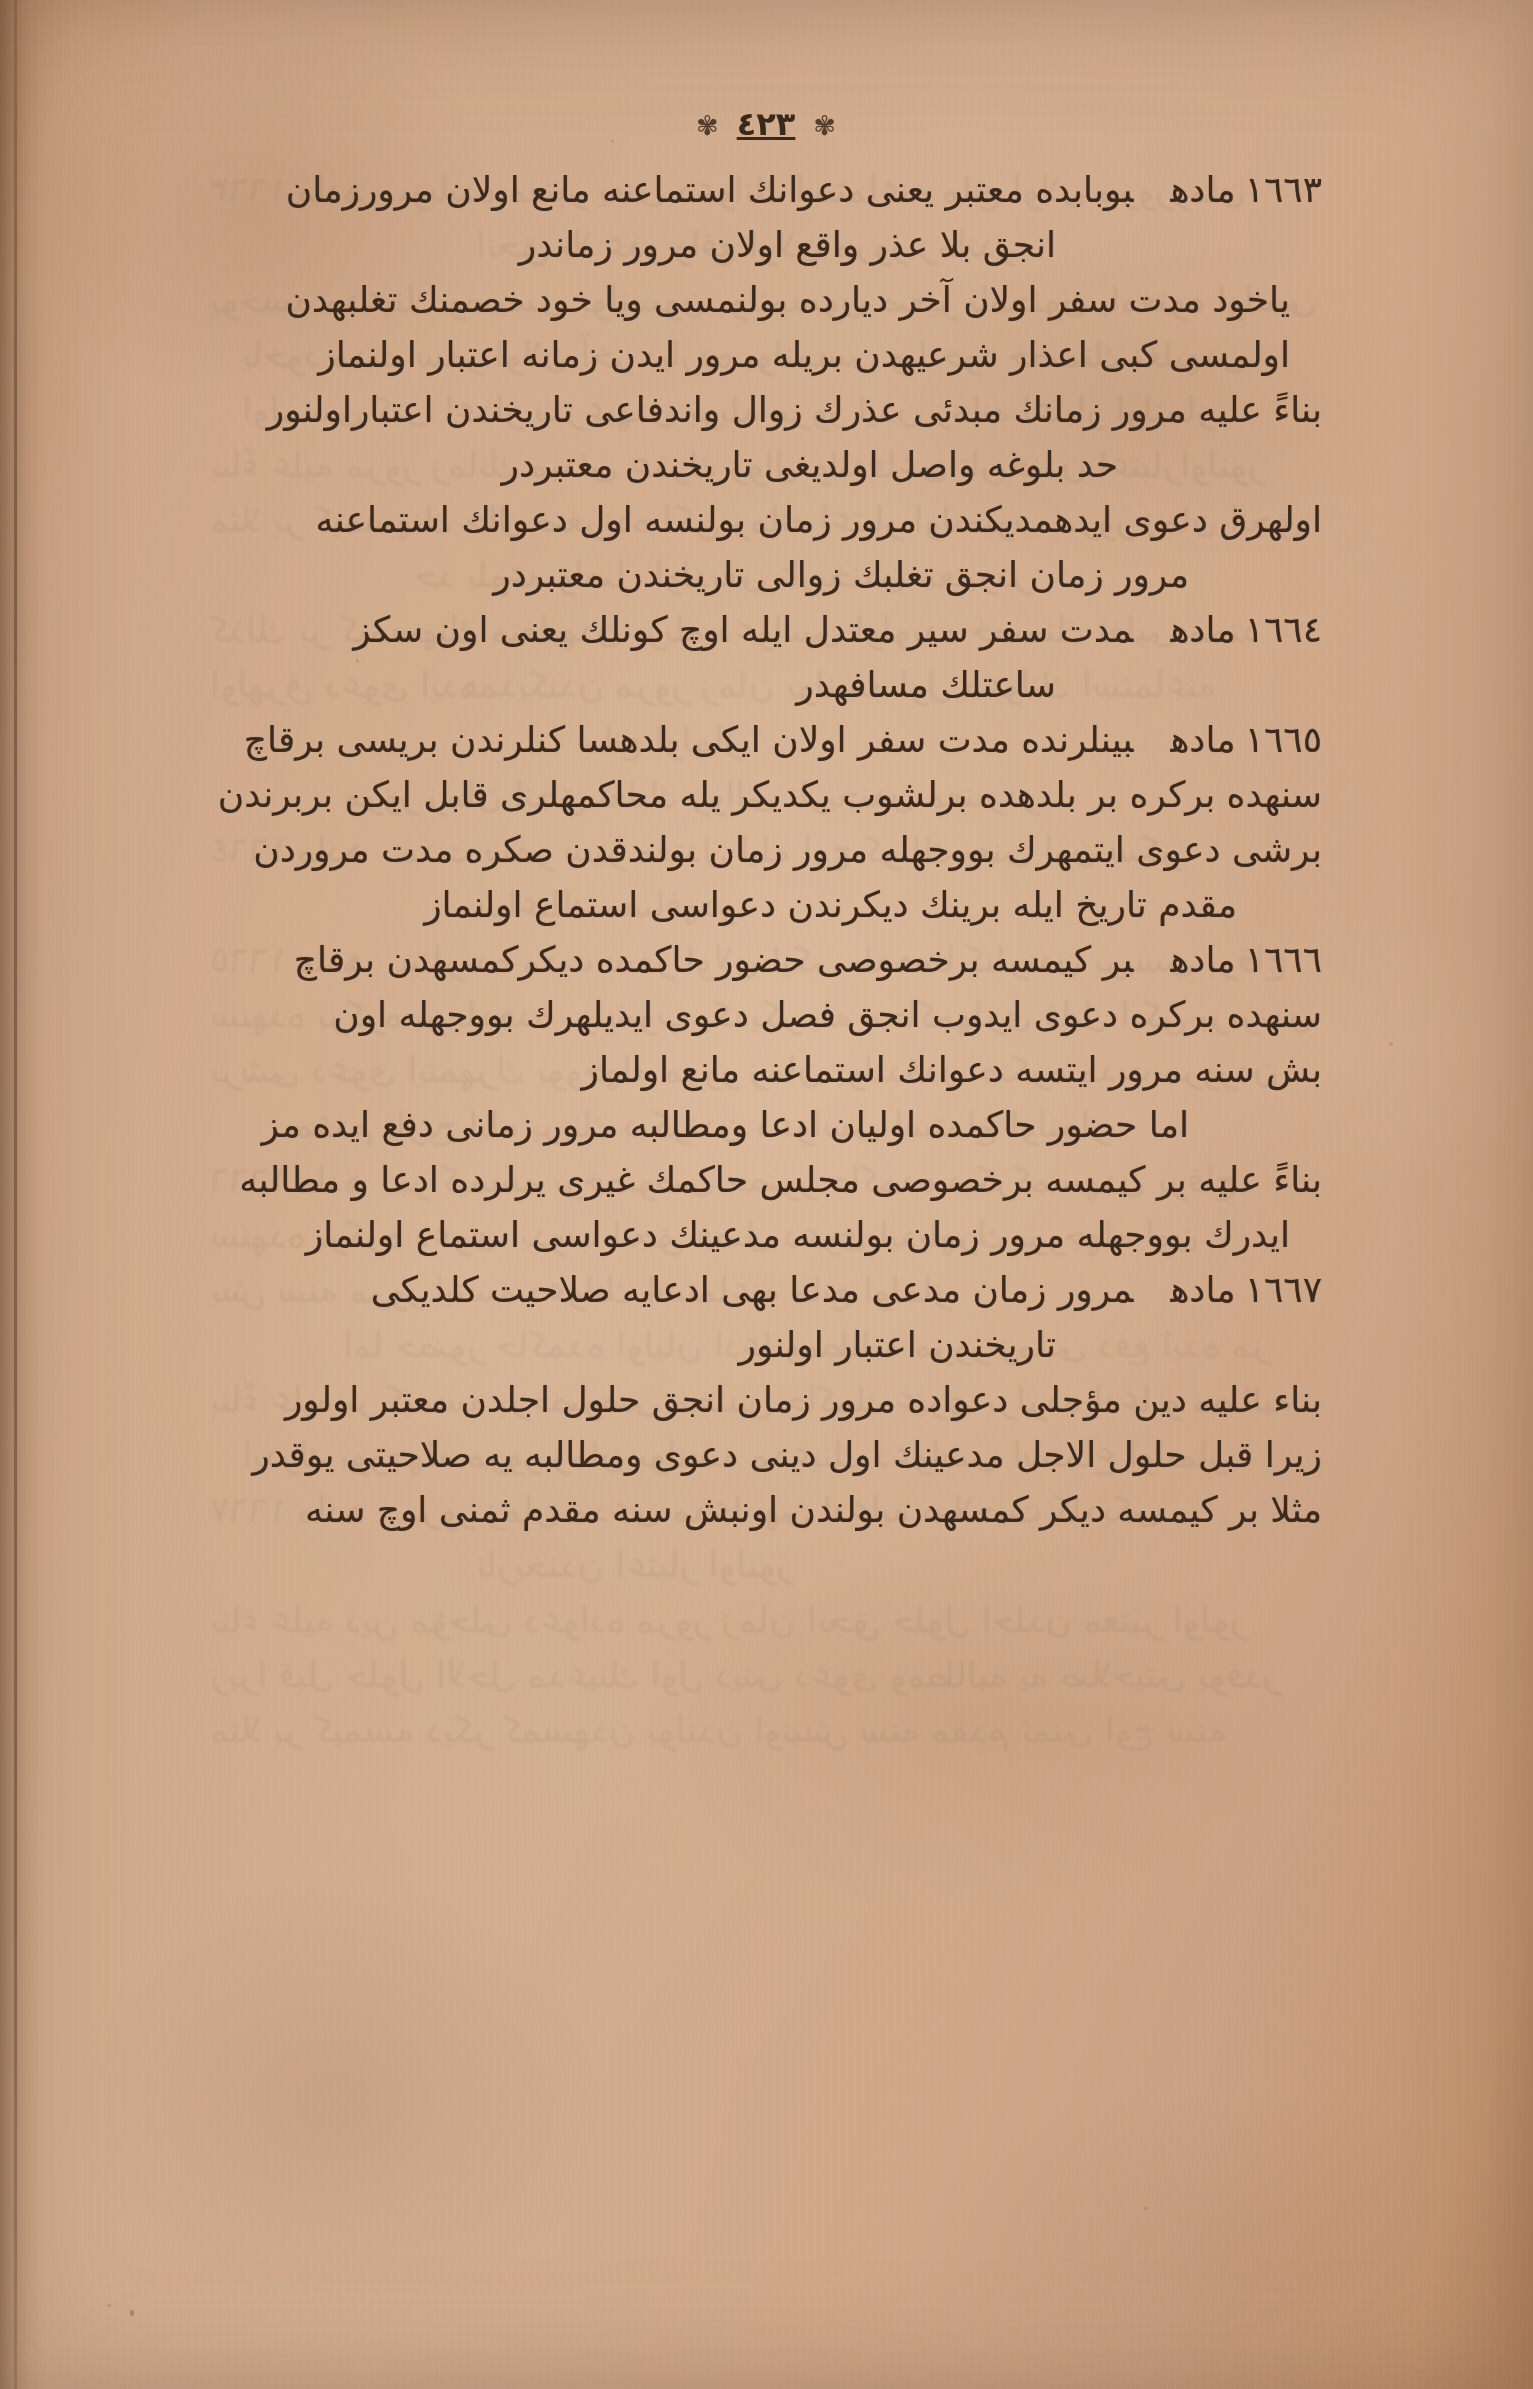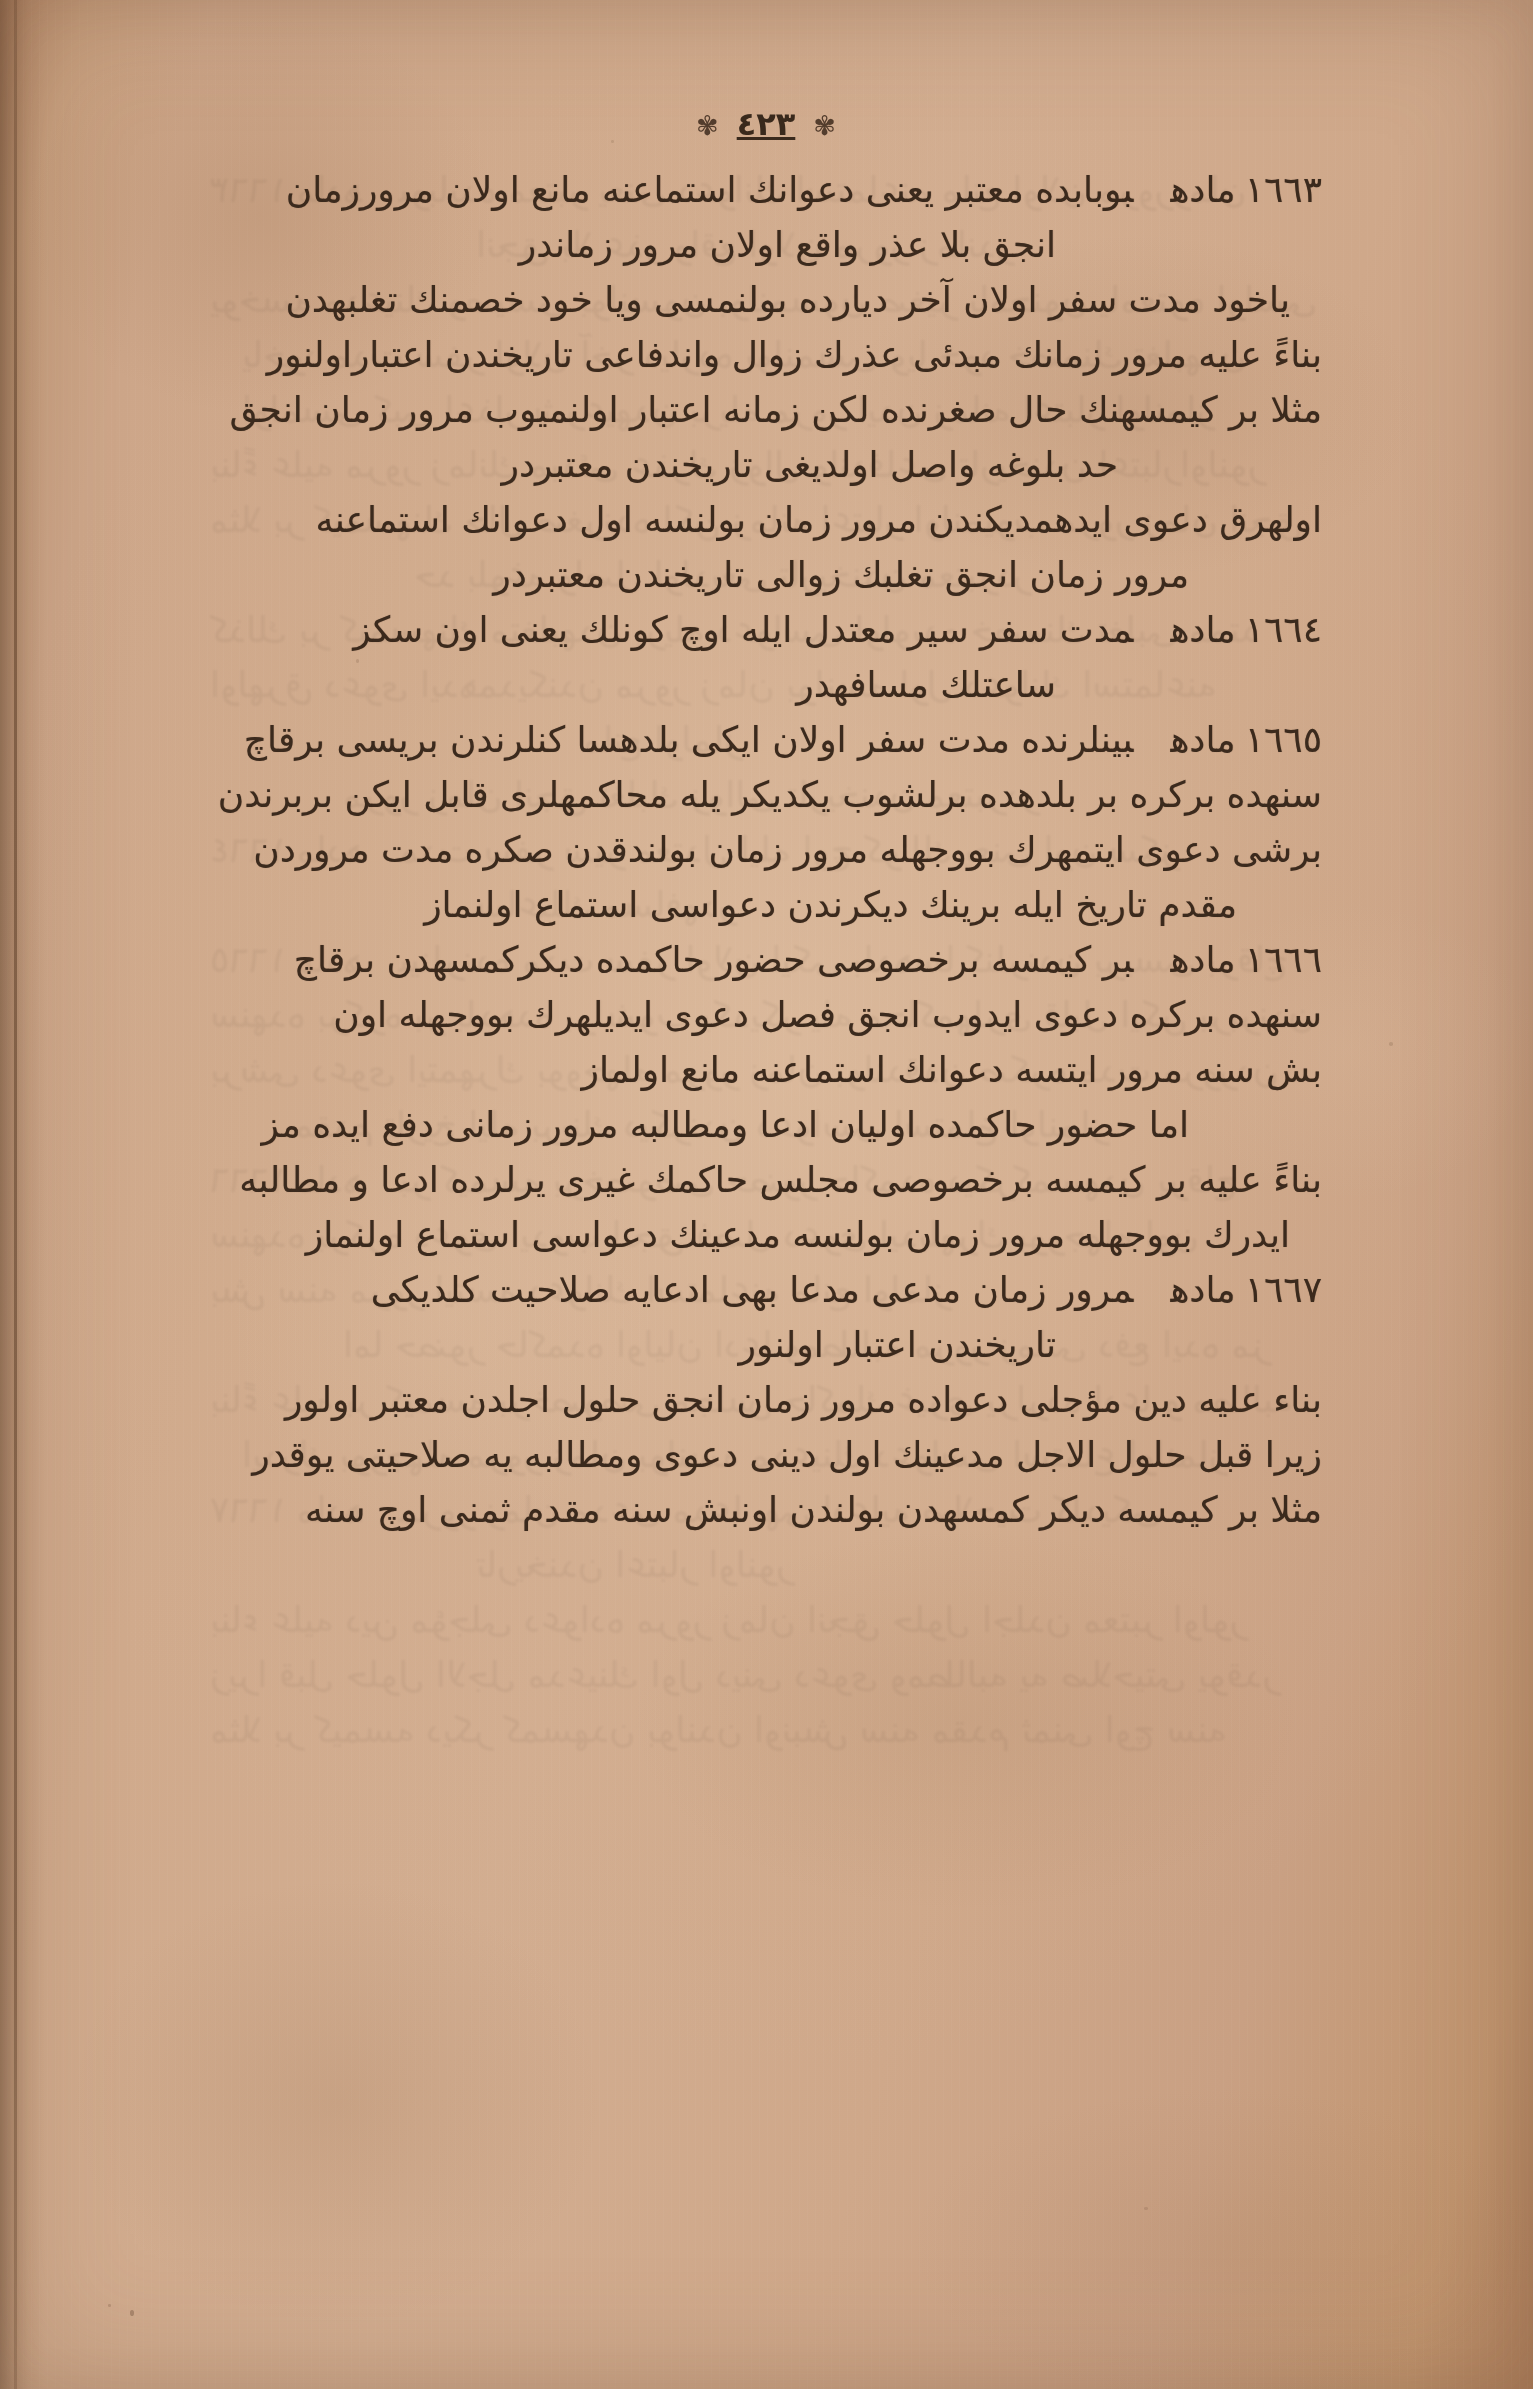--- a/index.html
+++ b/index.html
@@ -209,22 +209,22 @@
         <span class="deco-star">✾</span>
         <span class="folio">٤٢٣</span>
         <span class="deco-star">✾</span>
       </span>
     </div>
 
     <div class="body-text" id="body-text">
         <div class="line"><span class="art-num">١٦٦٣</span><span class="art-word">ماده</span><span>بوبابده معتبر يعنى دعوانك استماعنه مانع اولان مرورزمان</span></div>
         <div class="line shift-e"><span>انجق بلا عذر واقع اولان مرور زماندر</span></div>
         <div class="line shift-a"><span>ياخود مدت سفر اولان آخر ديارده بولنمسى ويا خود خصمنك تغلبهدن</span></div>
+        <div class="line shift-a"><span>اولمسى كبى اعذار شرعيهدن بريله مرور ايدن زمانه اعتبار اولنماز</span></div>
         <div class="line"><span>بناءً عليه مرور زمانك مبدئى عذرك زوال واندفاعى تاريخندن اعتباراولنور</span></div>
-        <div class="line"><span>مثلا بر كيمسهنك حال صغرنده لكن زمانه اعتبار اولنميوب مرور زمان انجق</span></div>
         <div class="line shift-d"><span>حد بلوغه واصل اولديغى تاريخندن معتبردر</span></div>
         <div class="line"><span>اولهرق دعوى ايدهمديكندن مرور زمان بولنسه اول دعوانك استماعنه</span></div>
         <div class="line shift-c"><span>مرور زمان انجق تغلبك زوالى تاريخندن معتبردر</span></div>
         <div class="line"><span class="art-num">١٦٦٤</span><span class="art-word">ماده</span><span>مدت سفر سير معتدل ايله اوچ كونلك يعنى اون سكز</span></div>
         <div class="line shift-e"><span>ساعتلك مسافهدر</span></div>
         <div class="line"><span class="art-num">١٦٦٥</span><span class="art-word">ماده</span><span>بينلرنده مدت سفر اولان ايكى بلدهسا كنلرندن بريسى برقاچ</span></div>
         <div class="line"><span>سنهده بركره بر بلدهده برلشوب يكديكر يله محاكمهلرى قابل ايكن بربرندن</span></div>
         <div class="line"><span>برشى دعوى ايتمهرك بووجهله مرور زمان بولندقدن صكره مدت مروردن</span></div>
         <div class="line shift-b"><span>مقدم تاريخ ايله برينك ديكرندن دعواسى استماع اولنماز</span></div>
         <div class="line"><span class="art-num">١٦٦٦</span><span class="art-word">ماده</span><span>بر كيمسه برخصوصى حضور حاكمده ديكركمسهدن برقاچ</span></div>

